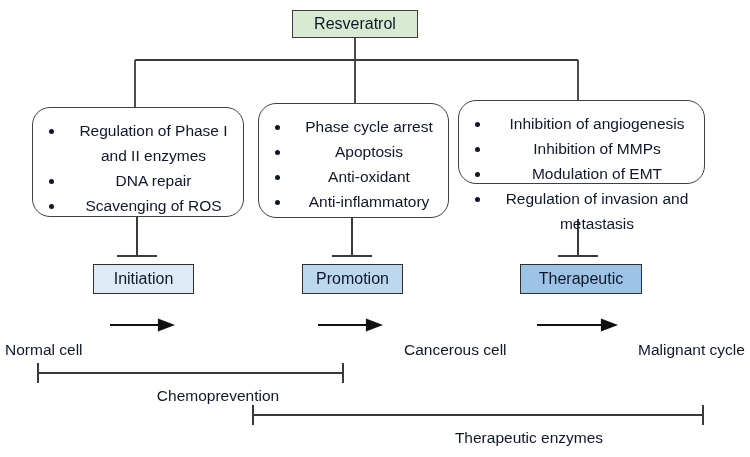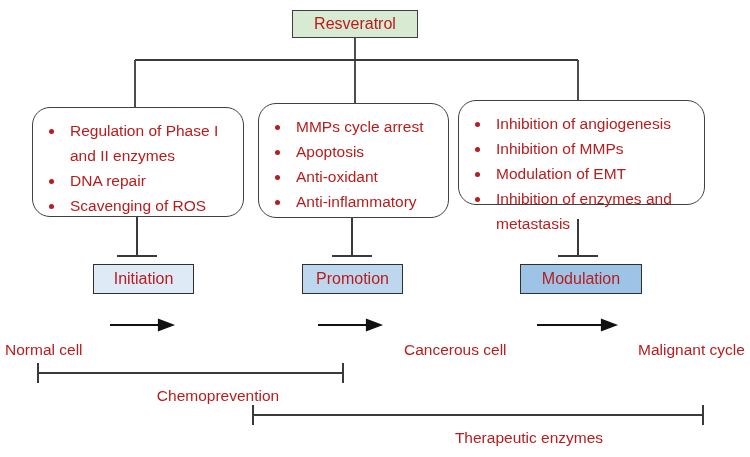--- a/index.html
+++ b/index.html
@@ -1,34 +1,34 @@
 <!DOCTYPE html>
 <html><head>
 <meta charset="utf-8">
 <style>
   html,body{margin:0;padding:0;background:#ffffff;}
   .canvas{
     position:relative;width:750px;height:457px;background:#ffffff;
-    font-family:"Liberation Sans",sans-serif;color:#b91c1c;overflow:hidden;
+    font-family:"Liberation Sans",sans-serif;color:#0f172a;overflow:hidden;
   }
   .lines-svg{position:absolute;left:0;top:0;width:750px;height:457px;}
   .title-box{
     position:absolute;left:292px;top:10px;width:126px;height:28px;
     border:1.4px solid #3f3f3f;display:flex;align-items:center;justify-content:center;
     font-size:16px;box-sizing:border-box;
   }
   .mech-box{
     position:absolute;background:#ffffff;border:1.4px solid #404040;border-radius:18px;
     box-sizing:border-box;
   }
   .mech-box ul{margin:10px 6px 6px 8px;padding-left:24px;list-style:disc;}
-  .mech-box li{font-size:15.5px;line-height:25px;padding-left:5px;}
+  .mech-box li{font-size:15.5px;line-height:25px;padding-left:5px;text-align:center;}
   .box1{left:32px;top:107px;width:212px;height:110px;}
   .box2{left:258px;top:103px;width:191px;height:115px;}
-  .box3{left:458px;top:100px;width:247px;height:105px;}
+  .box3{left:458px;top:100px;width:247px;height:84px;}
   .stage-box{
     position:absolute;height:30px;border:1.2px solid #2f2f2f;box-sizing:border-box;
     display:flex;align-items:center;justify-content:center;font-size:16px;
   }
   .stage-init{left:93px;top:264px;width:101px;}
   .stage-prom{left:302px;top:264px;width:101px;}
   .stage-prog{left:520px;top:264px;width:122px;}
   .cell-label{position:absolute;top:317px;font-size:15.5px;white-space:nowrap;margin-top:24px;}
   .cell-normal{left:5px;}
   .cell-initiated{left:197px;}
@@ -90,44 +90,44 @@
   <div class="mech-box box1">
     <ul>
       <li>Regulation of Phase I and II enzymes</li>
       <li>DNA repair</li>
       <li>Scavenging of ROS</li>
     </ul>
   </div>
 
   <div class="mech-box box2">
     <ul>
-      <li>MMPs cycle arrest</li>
+      <li>Phase cycle arrest</li>
       <li>Apoptosis</li>
       <li>Anti-oxidant</li>
       <li>Anti-inflammatory</li>
     </ul>
   </div>
 
   <div class="mech-box box3">
     <ul>
       <li>Inhibition of angiogenesis</li>
       <li>Inhibition of MMPs</li>
       <li>Modulation of EMT</li>
-      <li>Inhibition of enzymes and metastasis</li>
+      <li>Regulation of invasion and metastasis</li>
     </ul>
   </div>
 
   <div class="stage-box stage-init" style="background: rgb(222, 235, 247);">
     <span>Initiation</span>
   </div>
   <div class="stage-box stage-prom" style="background: rgb(189, 215, 238); text-align: center;">
     <span>Promotion</span>
   </div>
   <div class="stage-box stage-prog" style="background: rgb(157, 195, 230);">
-    <span>Modulation</span>
+    <span>Therapeutic</span>
   </div>
 
   <span class="cell-label cell-normal">Normal cell</span>
   <span class="cell-label cell-cancerous">Cancerous cell</span>
   <span class="cell-label cell-malignant">Malignant cycle</span>
 
   <span class="span-label label-chemo">Chemoprevention</span>
   <span class="span-label label-thera">Therapeutic enzymes</span>
 
 </div>

